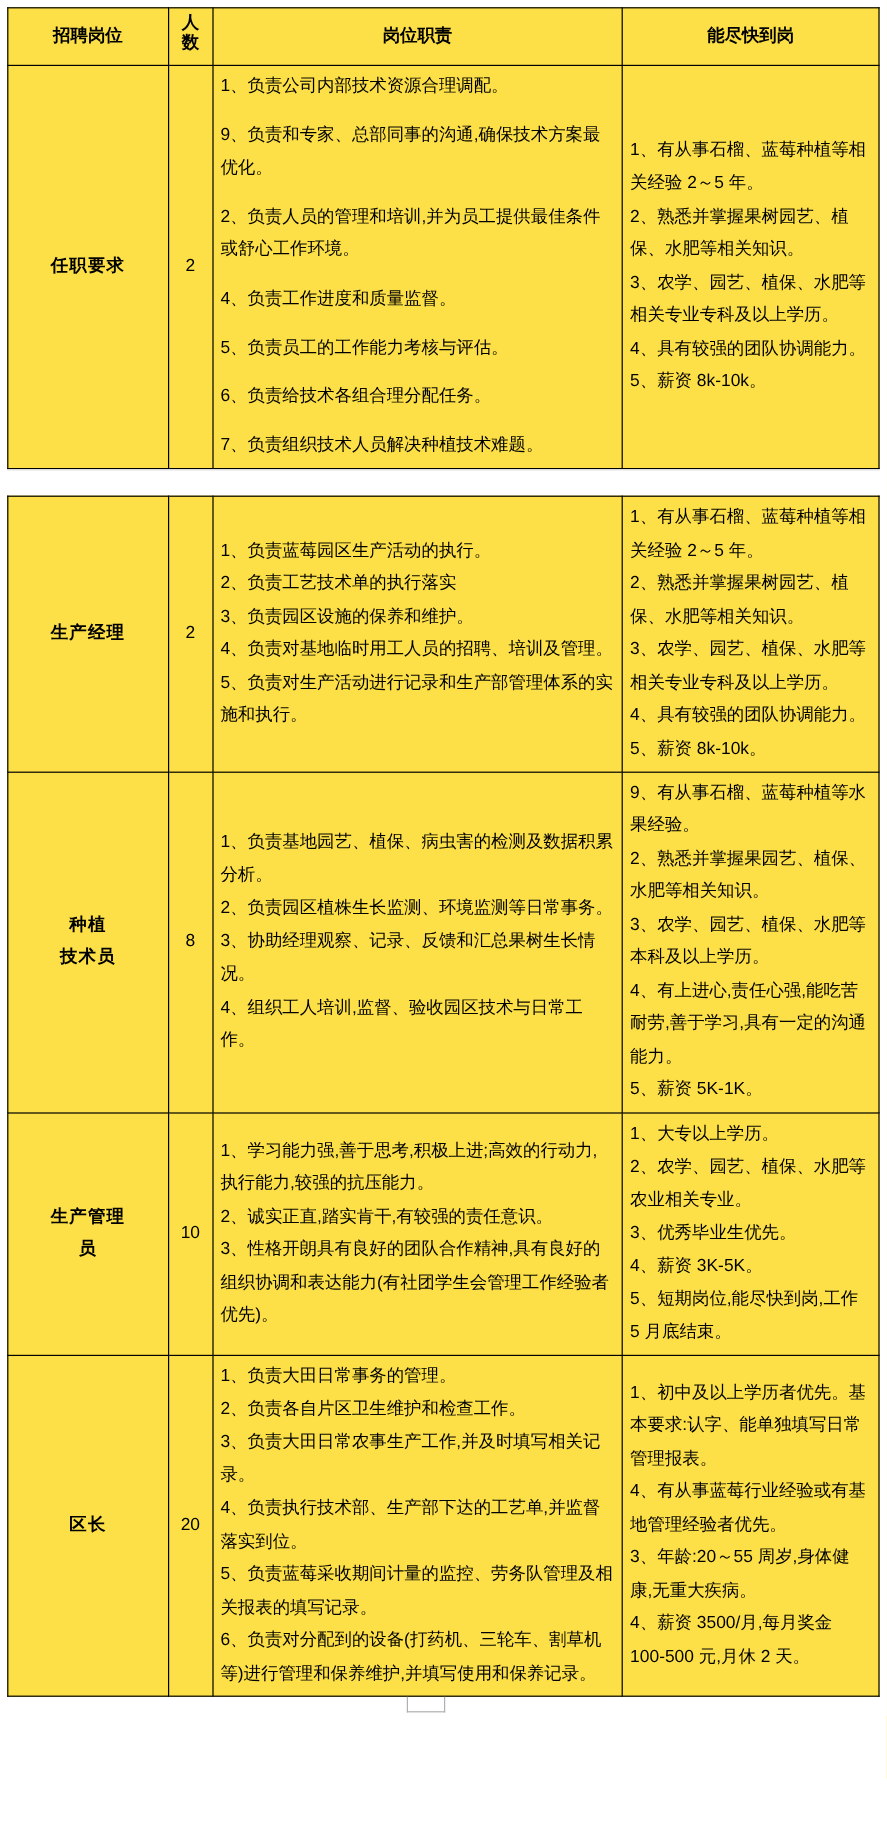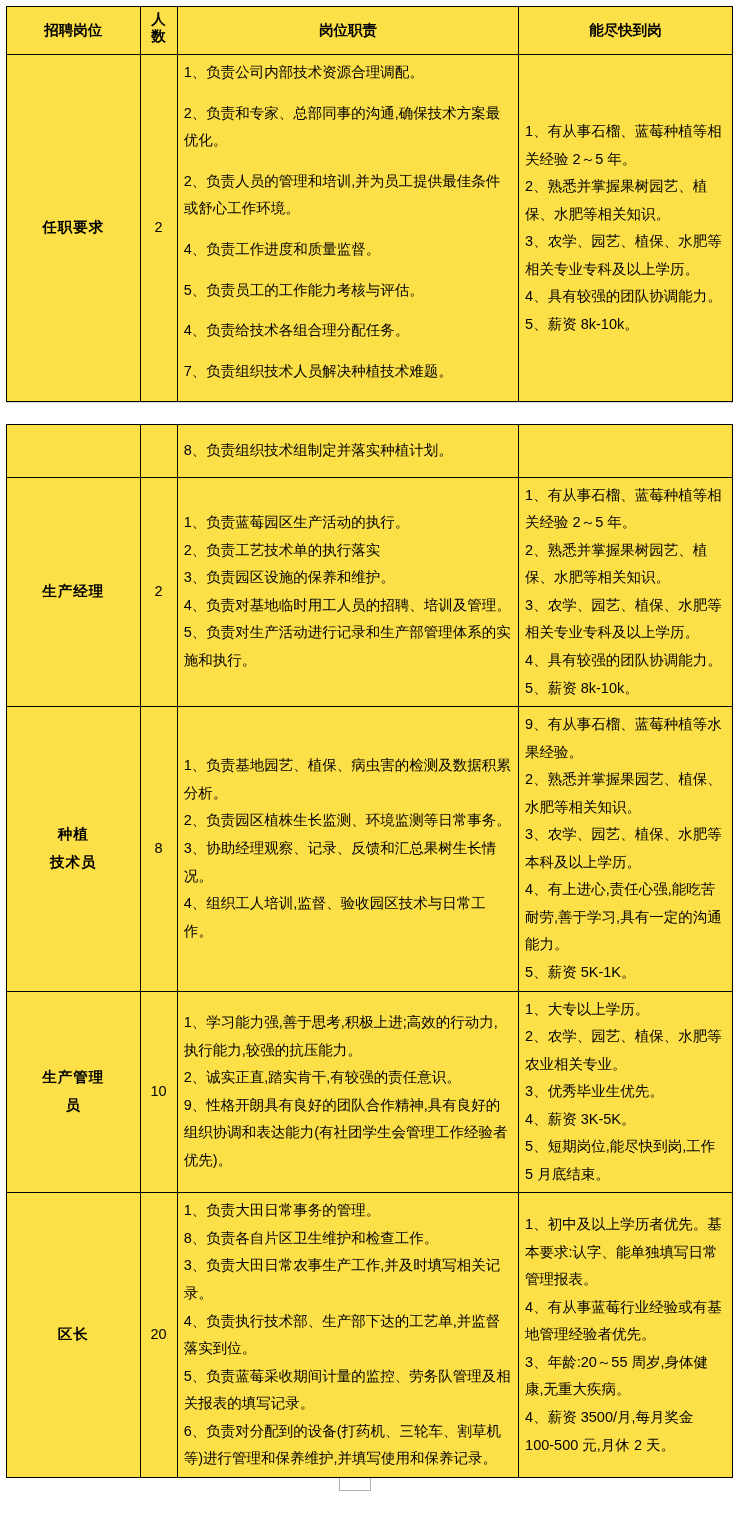--- a/index.html
+++ b/index.html
@@ -57,21 +57,21 @@
   }
   td.duty-cell, td.req-cell {
     text-align: left;
     vertical-align: middle;
   }
   .para {
     margin: 0;
     text-indent: 0;
   }
   .duty-spaced .para { margin-bottom: 13px; }
-  .duty-spaced .para:last-child { margin-bottom: 12px; }
+  .duty-spaced .para:last-child { margin-bottom: 1px; }
   .tight { line-height: 1.75; }
   .tight .para { margin: 0; }
   .req-cell { line-height: 1.78; }
 
   
   .page-gap {
     height: 22px;
     width: 727px;
     background: #ffffff;
   }
@@ -118,25 +118,25 @@
         <th>岗位职责</th>
         <th>能尽快到岗</th>
       </tr>
     </thead>
     <tbody>
       <tr>
         <td class="post-cell">任职要求</td>
         <td class="num-cell">2</td>
         <td class="duty-cell duty-spaced">
           <p class="para">1、负责公司内部技术资源合理调配。</p>
-          <p class="para">2、负责和专家、总部同事的沟通,确保技术方案最优化。</p>
+          <p class="para">9、负责和专家、总部同事的沟通,确保技术方案最优化。</p>
           <p class="para">2、负责人员的管理和培训,并为员工提供最佳条件或舒心工作环境。</p>
           <p class="para">4、负责工作进度和质量监督。</p>
           <p class="para">5、负责员工的工作能力考核与评估。</p>
-          <p class="para">4、负责给技术各组合理分配任务。</p>
+          <p class="para">6、负责给技术各组合理分配任务。</p>
           <p class="para">7、负责组织技术人员解决种植技术难题。</p>
         </td>
         <td class="req-cell">
           <p class="para">1、有从事石榴、蓝莓种植等相关经验 2～5 年。</p>
           <p class="para">2、熟悉并掌握果树园艺、植保、水肥等相关知识。</p>
           <p class="para">3、农学、园艺、植保、水肥等相关专业专科及以上学历。</p>
           <p class="para">4、具有较强的团队协调能力。</p>
           <p class="para">5、薪资 8k-10k。</p>
         </td>
       </tr>
@@ -149,28 +149,20 @@
 
   <table class="job-table">
     <colgroup>
       <col class="col-post">
         <col class="col-num">
         <col class="col-duty">
         <col class="col-req">
     </colgroup>
     <tbody>
 
-      <tr>
-        <td class="post-cell empty-cell"></td>
-        <td class="num-cell empty-cell"></td>
-        <td class="duty-cell" style="padding-top:12px;padding-bottom:12px;">
-          <p class="para">8、负责组织技术组制定并落实种植计划。</p>
-        </td>
-        <td class="req-cell empty-cell"></td>
-      </tr>
 
       <tr>
         <td class="post-cell">生产经理</td>
         <td class="num-cell">2</td>
         <td class="duty-cell tight">
           <p class="para">1、负责蓝莓园区生产活动的执行。</p>
           <p class="para">2、负责工艺技术单的执行落实</p>
           <p class="para">3、负责园区设施的保养和维护。</p>
           <p class="para">4、负责对基地临时用工人员的招聘、培训及管理。</p>
           <p class="para">5、负责对生产活动进行记录和生产部管理体系的实施和执行。</p>
@@ -203,37 +195,37 @@
         </td>
       </tr>
 
       <tr>
         <td class="post-cell"><span style="white-space:pre-line;">生产管理
 员</span></td>
         <td class="num-cell">10</td>
         <td class="duty-cell tight">
           <p class="para">1、学习能力强,善于思考,积极上进;高效的行动力,执行能力,较强的抗压能力。</p>
           <p class="para">2、诚实正直,踏实肯干,有较强的责任意识。</p>
-          <p class="para">9、性格开朗具有良好的团队合作精神,具有良好的组织协调和表达能力(有社团学生会管理工作经验者优先)。</p>
+          <p class="para">3、性格开朗具有良好的团队合作精神,具有良好的组织协调和表达能力(有社团学生会管理工作经验者优先)。</p>
         </td>
         <td class="req-cell">
           <p class="para">1、大专以上学历。</p>
           <p class="para">2、农学、园艺、植保、水肥等农业相关专业。</p>
           <p class="para">3、优秀毕业生优先。</p>
           <p class="para">4、薪资 3K-5K。</p>
           <p class="para">5、短期岗位,能尽快到岗,工作 5 月底结束。</p>
         </td>
       </tr>
 
       <tr>
         <td class="post-cell">区长</td>
         <td class="num-cell">20</td>
         <td class="duty-cell tight">
           <p class="para">1、负责大田日常事务的管理。</p>
-          <p class="para">8、负责各自片区卫生维护和检查工作。</p>
+          <p class="para">2、负责各自片区卫生维护和检查工作。</p>
           <p class="para">3、负责大田日常农事生产工作,并及时填写相关记录。</p>
           <p class="para">4、负责执行技术部、生产部下达的工艺单,并监督落实到位。</p>
           <p class="para">5、负责蓝莓采收期间计量的监控、劳务队管理及相关报表的填写记录。</p>
           <p class="para">6、负责对分配到的设备(打药机、三轮车、割草机等)进行管理和保养维护,并填写使用和保养记录。</p>
         </td>
         <td class="req-cell">
           <p class="para">1、初中及以上学历者优先。基本要求:认字、能单独填写日常管理报表。</p>
           <p class="para">4、有从事蓝莓行业经验或有基地管理经验者优先。</p>
           <p class="para">3、年龄:20～55 周岁,身体健康,无重大疾病。</p>
           <p class="para">4、薪资 3500/月,每月奖金 100-500 元,月休 2 天。</p>

